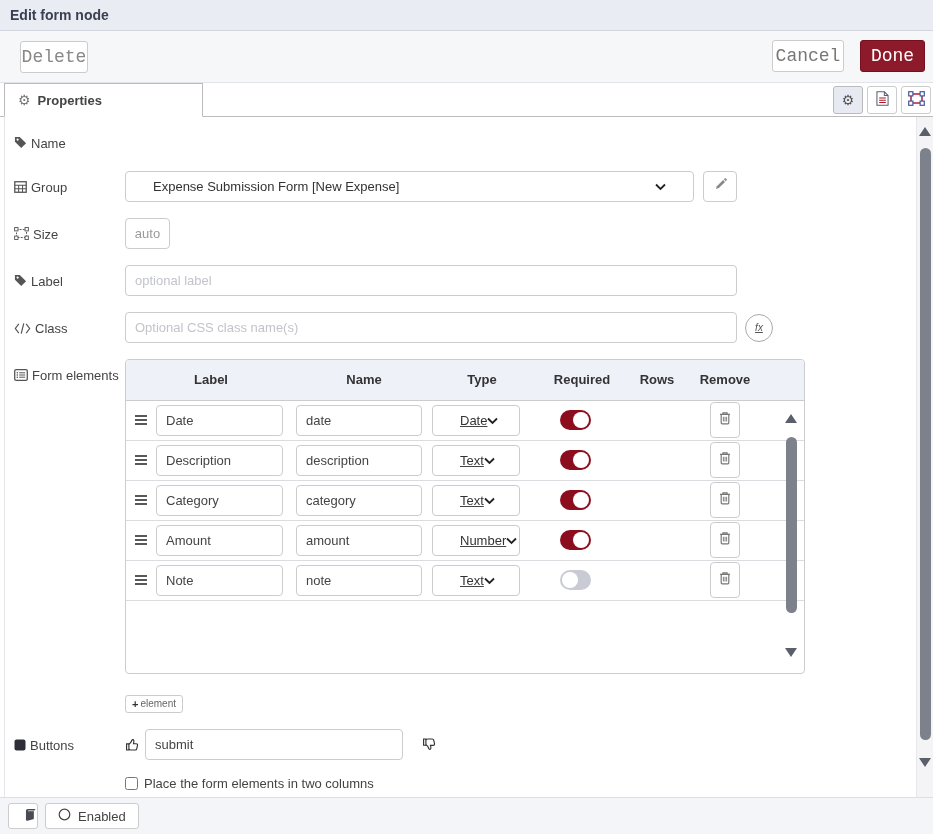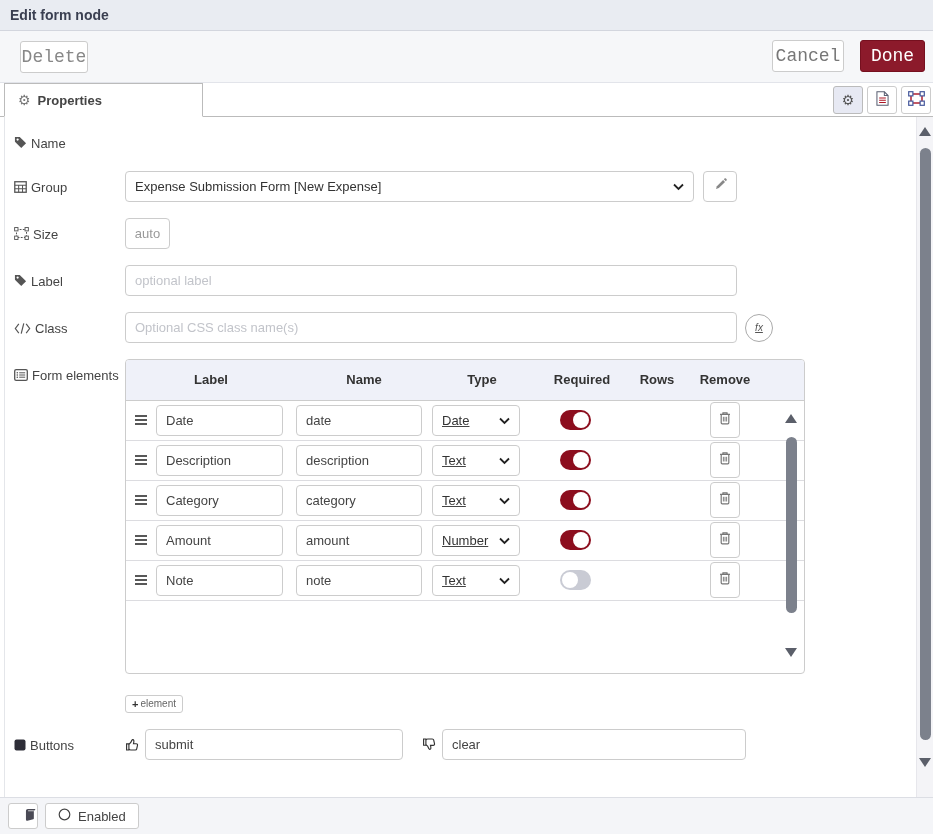--- a/index.html
+++ b/index.html
@@ -39,21 +39,21 @@
   
   .content { position:relative; height:680px; padding:10px 30px 0 14px; background:#fff; overflow:hidden; }
   .form-row { display:flex; align-items:flex-start; margin-bottom:16px; }
   .row-label { width:111px; padding-top:7px; font-size:13px; color:#444; line-height:1.5; }
   .row-label .ic { display:inline-block; vertical-align:-1px; margin-right:4px; }
   input[type=text] { height:31px; border:1px solid #ccc; border-radius:4px; padding:0 9px;
     font-size:13px; color:#444; font-family:inherit; background:#fff; outline:none; }
   input::placeholder { color:#c2c4ca; }
   .w-main { width:612px; }
   .select { height:31px; border:1px solid #ccc; border-radius:4px; background:#fff;
-    display:flex; align-items:center; justify-content:space-between; padding:0 9px;
+    display:flex; align-items:center; justify-content:space-between; padding:0 27px;
     font-size:13px; color:#333; cursor:pointer; }
   .sel-group { width:569px; }
   .sq-btn { height:31px; border:1px solid #ccc; border-radius:4px; background:#fff;
     display:flex; align-items:center; justify-content:center; cursor:pointer; }
   .btn-pencil { width:34px; margin-left:9px; }
   .btn-auto { width:45px; color:#999; font-size:13px; }
   .btn-fx { width:28px; height:28px; border:1px solid #aaa; border-radius:50%; background:#fff;
     margin-left:8px; margin-top:2px; display:flex; align-items:center; justify-content:center;
     font-size:10px; font-style:italic; color:#555; cursor:pointer;text-decoration:underline; }
 
@@ -437,24 +437,27 @@
               <path d="M3.9 12.2c.5.5 1.1.8 1.9.8h4.5c.7 0 1.3-.4 1.4-1.1l.8-3.5c.2-.9-.4-1.7-1.3-1.7H8.5c.3-1.1.5-2.5.3-3.3-.3-1-1.6-1.1-1.9-.1-.5 1.4-1.2 3-3 3.9"></path>
             </svg>
         </span>
         <input type="text" class="w-submit" value="submit" style="">
         <span class="thumb-ic gap-thumb">
           <svg width="15" height="15" viewBox="0 0 15 15" fill="none" stroke="#333" stroke-width="1.15" transform="scale(1,-1)">
               <path d="M1.6 6.8h2.3v6.2H1.6z"></path>
               <path d="M3.9 12.2c.5.5 1.1.8 1.9.8h4.5c.7 0 1.3-.4 1.4-1.1l.8-3.5c.2-.9-.4-1.7-1.3-1.7H8.5c.3-1.1.5-2.5.3-3.3-.3-1-1.6-1.1-1.9-.1-.5 1.4-1.2 3-3 3.9"></path>
             </svg>
         </span>
-        <input type="text" class="w-clear" value="clear" style="">
-      </div>
-    </div>
-
+      </div>
+    </div>
+
+    <div class="chk-row">
+      <input type="checkbox" style="">
+      <span>Place the form elements in two columns</span>
+    </div>
 
     <div class="sb-track main-sb">
       <div class="arr arr-up" style="top:10px;"></div>
       <div class="sb-thumb" style="top:31px; height:592px;"></div>
       <div class="arr arr-dn" style="bottom:30px;"></div>
     </div>
   </div>
 
   <div class="footer">
     <div class="foot-btn btn-book">

